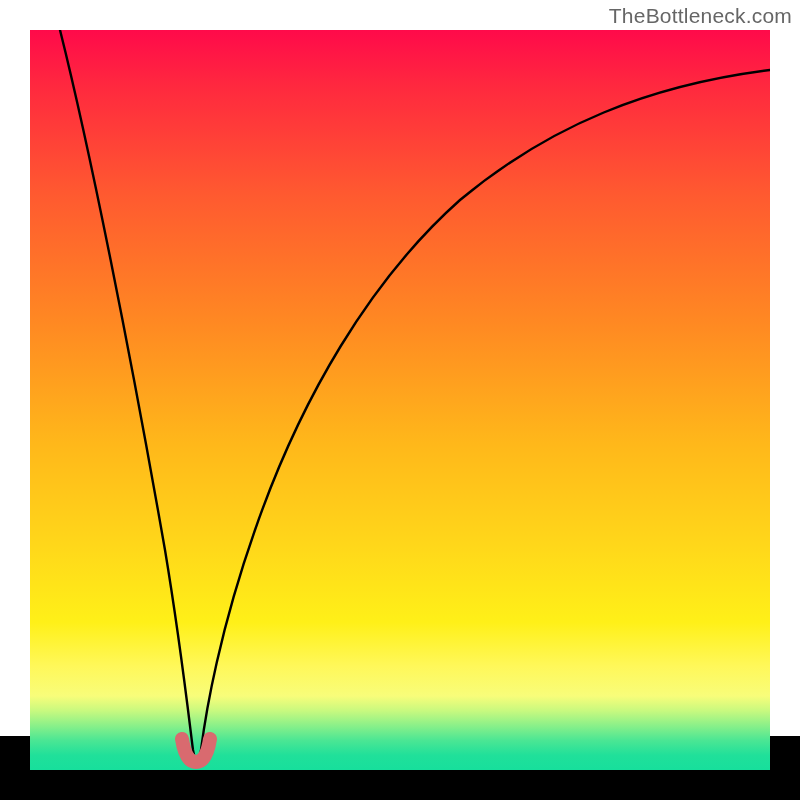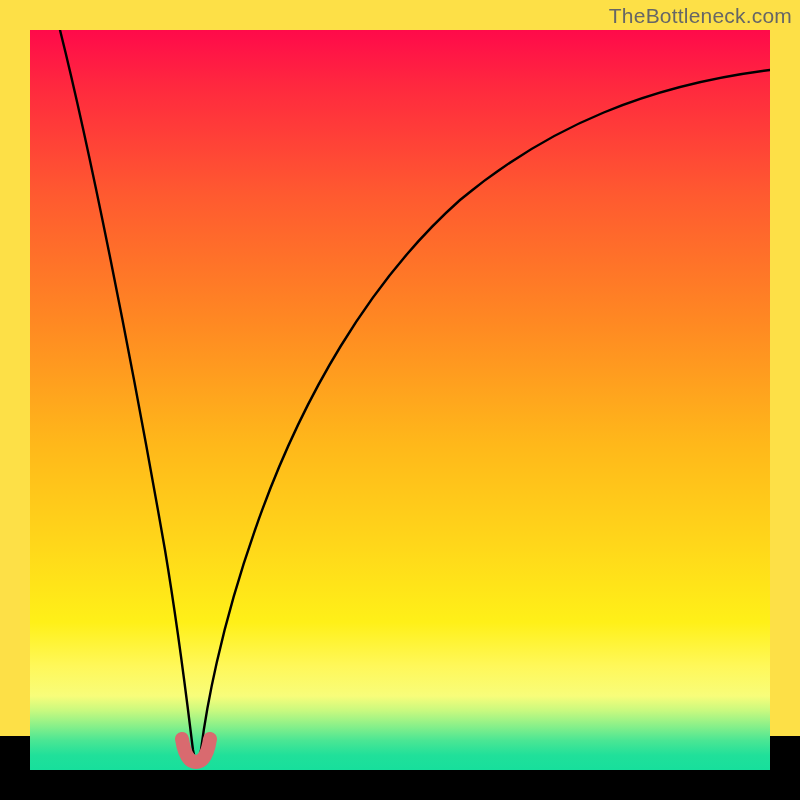--- a/index.html
+++ b/index.html
@@ -10,21 +10,21 @@
     overflow: hidden;
     background: #000;
     font-family: Arial, Helvetica, sans-serif;
   }
   .frame {
     position: absolute;
     left: 0;
     top: 0;
     width: 800px;
     height: 736px;
-    background: #fde047;
+    background: #ffffff;
   }
   .plot {
     position: absolute;
     left: 30px;
     top: 30px;
     width: 740px;
     height: 740px;
     overflow: hidden;
   }
   .gradient {

